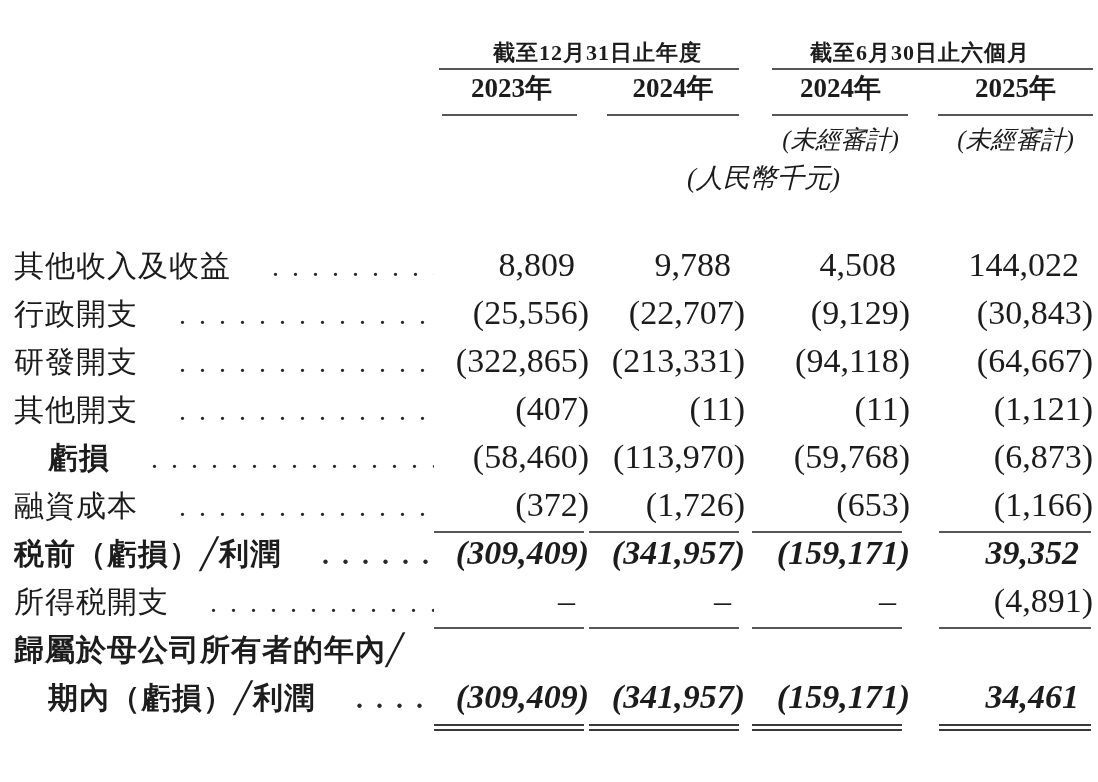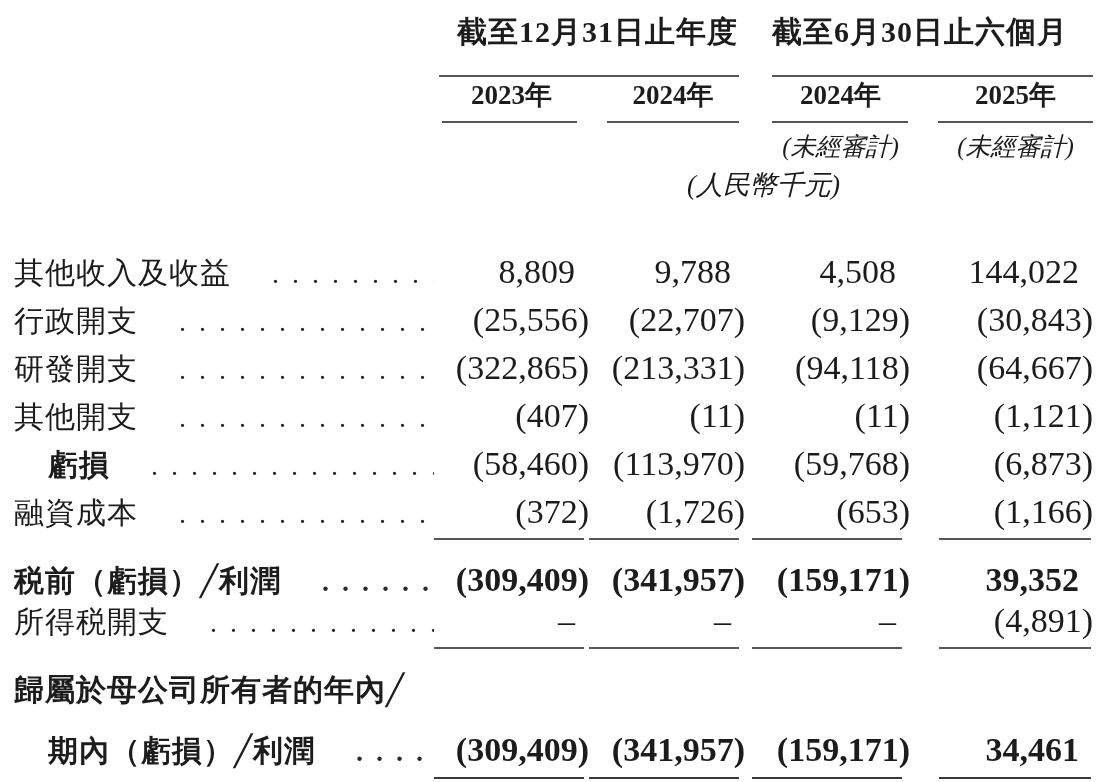--- a/index.html
+++ b/index.html
@@ -19,25 +19,25 @@
     width: 1079px;
     margin-left: 14px;
     margin-top: 12px;
   }
   td { vertical-align: baseline; padding: 0; }
 
   
   .tr-group td { vertical-align: bottom; height: 58px; }
   .gtitle {
     font-weight: 700;
-    font-size: 30px;
+    font-size: 22px;
     letter-spacing: 1px;
     white-space: nowrap;
     text-align: center;
-    padding-bottom: 22px;
+    padding-bottom: 0;
   }
   .g1 .gtitle { padding-left: 16px; }
   .g2 .gtitle { padding-left: 2px; }
   .grule { border-top: 2px solid #55565a; margin-left: auto; }
   .grule1 { width: 300px; margin-right: 6px; }
   .grule2 { width: 321px; margin-right: 0; }
 
   .tr-years td { vertical-align: bottom; height: 46px; }
   .ytext {
     font-weight: 700;
@@ -83,22 +83,22 @@
     overflow: hidden;
     white-space: nowrap;
     font-size: 28px;
     letter-spacing: 3px;
     padding-left: 5px;
     color: #2a2a2a;
   }
   .num { text-align: right; }
   .v { display: inline-block; font-size: 34px; white-space: nowrap; }
   .v.np { padding-right: 14px; } 
-  .bold .lbl, .bold .dots { font-weight: 700; margin-top: 20px; }
-  .bold .v { font-weight: 700; }
+  .bold .lbl, .bold .dots { font-weight: 700; }
+  .bold .v { font-weight: 700; font-style: italic; }
 
   .rule {
     border-top: 2px solid #55565a;
     margin-left: auto;
     margin-top: 7px;
   }
   .c1 .rule { width: 150px; margin-right: 10px; }
   .c2 .rule { width: 150px; margin-right: 8px; }
   .c3 .rule { width: 150px; margin-right: 8px; }
   .c4 .rule { width: 152px; margin-right: 2px; }

